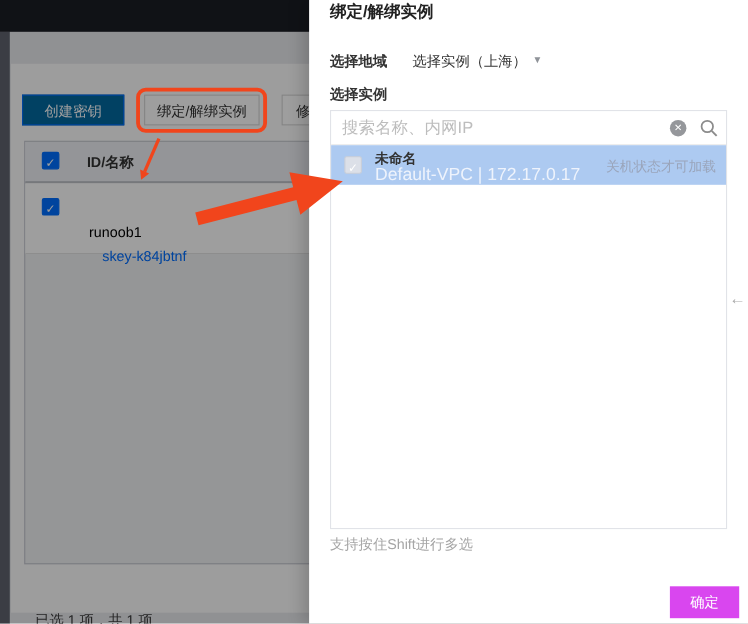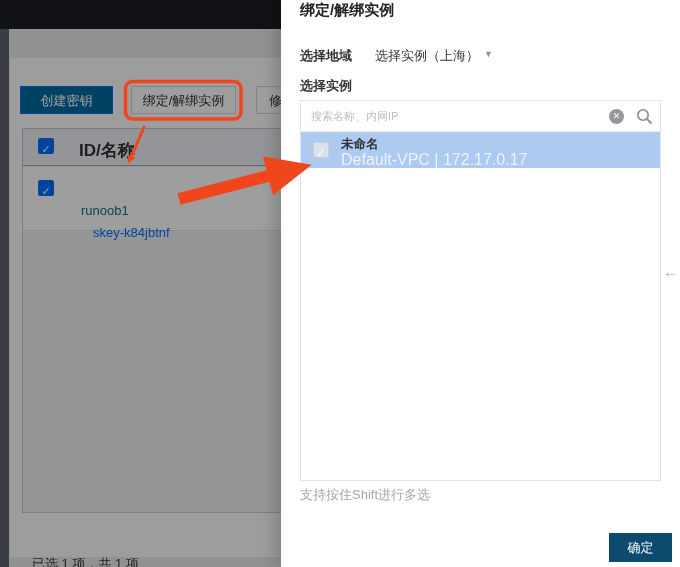--- a/index.html
+++ b/index.html
@@ -21,25 +21,25 @@
   .btn { position:absolute; height:28px; font-size:13px; text-align:center; line-height:27px; cursor:pointer; }
   .btn-primary { left:20px; top:86px; width:93px; background:#0369a1; color:#fff; border:1px solid #006eff; }
   .btn-ghost   { background:#fff; border:1px solid #d6d6d6; color:#333; }
   .btn-bind    { left:131px; top:86px; width:105px; }
   .btn-modify  { left:256px; top:86px; width:72px; text-align:left; padding-left:12px; }
 
   .table { position:absolute; left:22px; top:128px; width:658px; height:385px;
            border:1px solid #c6c9d0; background:#f1f2f4; }
   .thead { position:absolute; left:0; top:0; width:100%; height:37px;
            background:#eff1f5; border-bottom:1px solid #9ea2aa; }
-  .th-label { position:absolute; left:56px; top:10px; font-size:17px; font-weight:bold; color:#333; }
+  .th-label { position:absolute; left:56px; top:10px; font-size:13px; font-weight:bold; color:#333; }
   .trow { position:absolute; left:0; top:38px; width:100%; height:64px;
           background:#ffffff; border-bottom:1px solid #e4e4e4; }
   .key-id   { position:absolute; left:70px; top:16px; font-size:13px; color:#006eff; text-decoration:none; cursor:pointer;margin-top:42px; }
-  .key-name { position:absolute; left:58px; top:36px; font-size:13px; color:#0f766e; }
+  .key-name { position:absolute; left:58px; top:36px; font-size:13px; color:#000000; }
 
   .cb { position:absolute; width:16px; height:16px; border-radius:2px; text-align:center; cursor:pointer; }
   .cb-blue { background:#006eff; border:1px solid #006eff; }
   .cb-blue i { font-style:normal; color:#fff; font-size:11px; line-height:15px; font-weight:bold; }
   .cb-dim  { background:#dce0e8; border:1px solid #c9ced8; }
   .cb-dim i { font-style:normal; color:#fff; font-size:11px; line-height:15px; font-weight:bold; }
 
   .summary { position:absolute; left:32px; top:555px; font-size:13px; color:#3c3c3c; }
 
   .dim { position:absolute; inset:0; background:rgba(0,0,0,0.38); z-index:10; }
@@ -51,35 +51,35 @@
   .m-label { position:absolute; font-size:13px; font-weight:bold; color:#333; }
   .lbl-region   { left:19px; top:47px; }
   .lbl-instance { left:19px; top:77px; }
   .region-value { position:absolute; left:94px; top:47px; font-size:13px; color:#333; cursor:pointer; }
   .region-caret { position:absolute; left:203px; top:49px; font-size:9px; color:#8f9399; cursor:pointer; }
 
   .listbox { position:absolute; left:19px; top:100px; width:361px; height:381px;
              border:1px solid #e1e3e8; background:#fff; }
   .searchbar { position:absolute; left:0; top:0; width:100%; height:31px; border-bottom:1px solid #ebebeb; }
   .searchbar input { position:absolute; left:0; top:0; width:100%; height:30px; border:none; outline:none;
-                     padding:0 62px 0 10px; font-size:11px; color:#333; background:transparent;
+                     padding:0 62px 0 10px; font-size:15px; color:#333; background:transparent;
                      font-family:"Liberation Sans","DejaVu Sans",sans-serif; }
   .searchbar input::placeholder { color:#bdbdbd; opacity:1; }
   .clear-btn { position:absolute; right:36px; top:8px; width:15px; height:15px; border-radius:50%;
                background:#95979b; color:#fff; font-size:9px; line-height:15px; text-align:center; cursor:pointer; }
   .mag { position:absolute; right:7px; top:7px; width:17px; height:17px; cursor:pointer; }
 
   .inst-row { position:absolute; left:0; top:31px; width:100%; height:36px; background:#adcaf1; cursor:pointer; }
   .inst-cb   { left:12px; top:10px; }
   .inst-name { position:absolute; left:40px; top:4px; font-size:12.5px; font-weight:bold; color:#333; }
   .inst-detail { position:absolute; left:40px; top:19px; font-size:16px; color:#eef3fc; }
   .inst-status { position:absolute; right:9px; top:11px; font-size:12.5px; color:#9aa5bb; }
 
   .m-hint { position:absolute; left:19px; top:486px; font-size:13px; color:#a6a6a6; }
-  .btn-confirm { position:absolute; left:328px; top:533px; width:63px; height:29px; background:#0c4a6e;
+  .btn-confirm { position:absolute; left:328px; top:533px; width:63px; height:29px; background:#d946ef;
                  color:#fff; font-size:13px; text-align:center; line-height:29px; border:none; cursor:pointer; }
   .collapse { position:absolute; right:2px; top:263px; font-size:15px; color:#ababab; cursor:pointer; }
 
   
   #annotations { position:absolute; inset:0; z-index:30; pointer-events:none; }
 </style>
 </head>
 <body>
 
 <div id="console">
@@ -125,20 +125,21 @@
       <svg class="mag" viewBox="0 0 17 17">
         <circle cx="7" cy="7" r="5.2" fill="none" stroke="#8c8c8c" stroke-width="1.6"></circle>
         <line x1="11" y1="11" x2="15.5" y2="15.5" stroke="#8c8c8c" stroke-width="1.8"></line>
       </svg>
     </div>
 
     <div class="inst-row">
       <span class="cb cb-dim inst-cb"><i>✓</i></span>
       <div class="inst-name">未命名</div>
       <div class="inst-detail">Default-VPC | 172.17.0.17</div>
+      <div class="inst-status">关机状态才可加载</div>
     </div>
   </div>
 
   <div class="m-hint">支持按住Shift进行多选</div>
   <button class="btn-confirm">确定</button>
   <div class="collapse">←</div>
 </div>
 
 <svg id="annotations" width="680" height="567" viewBox="0 0 680 567">
 

